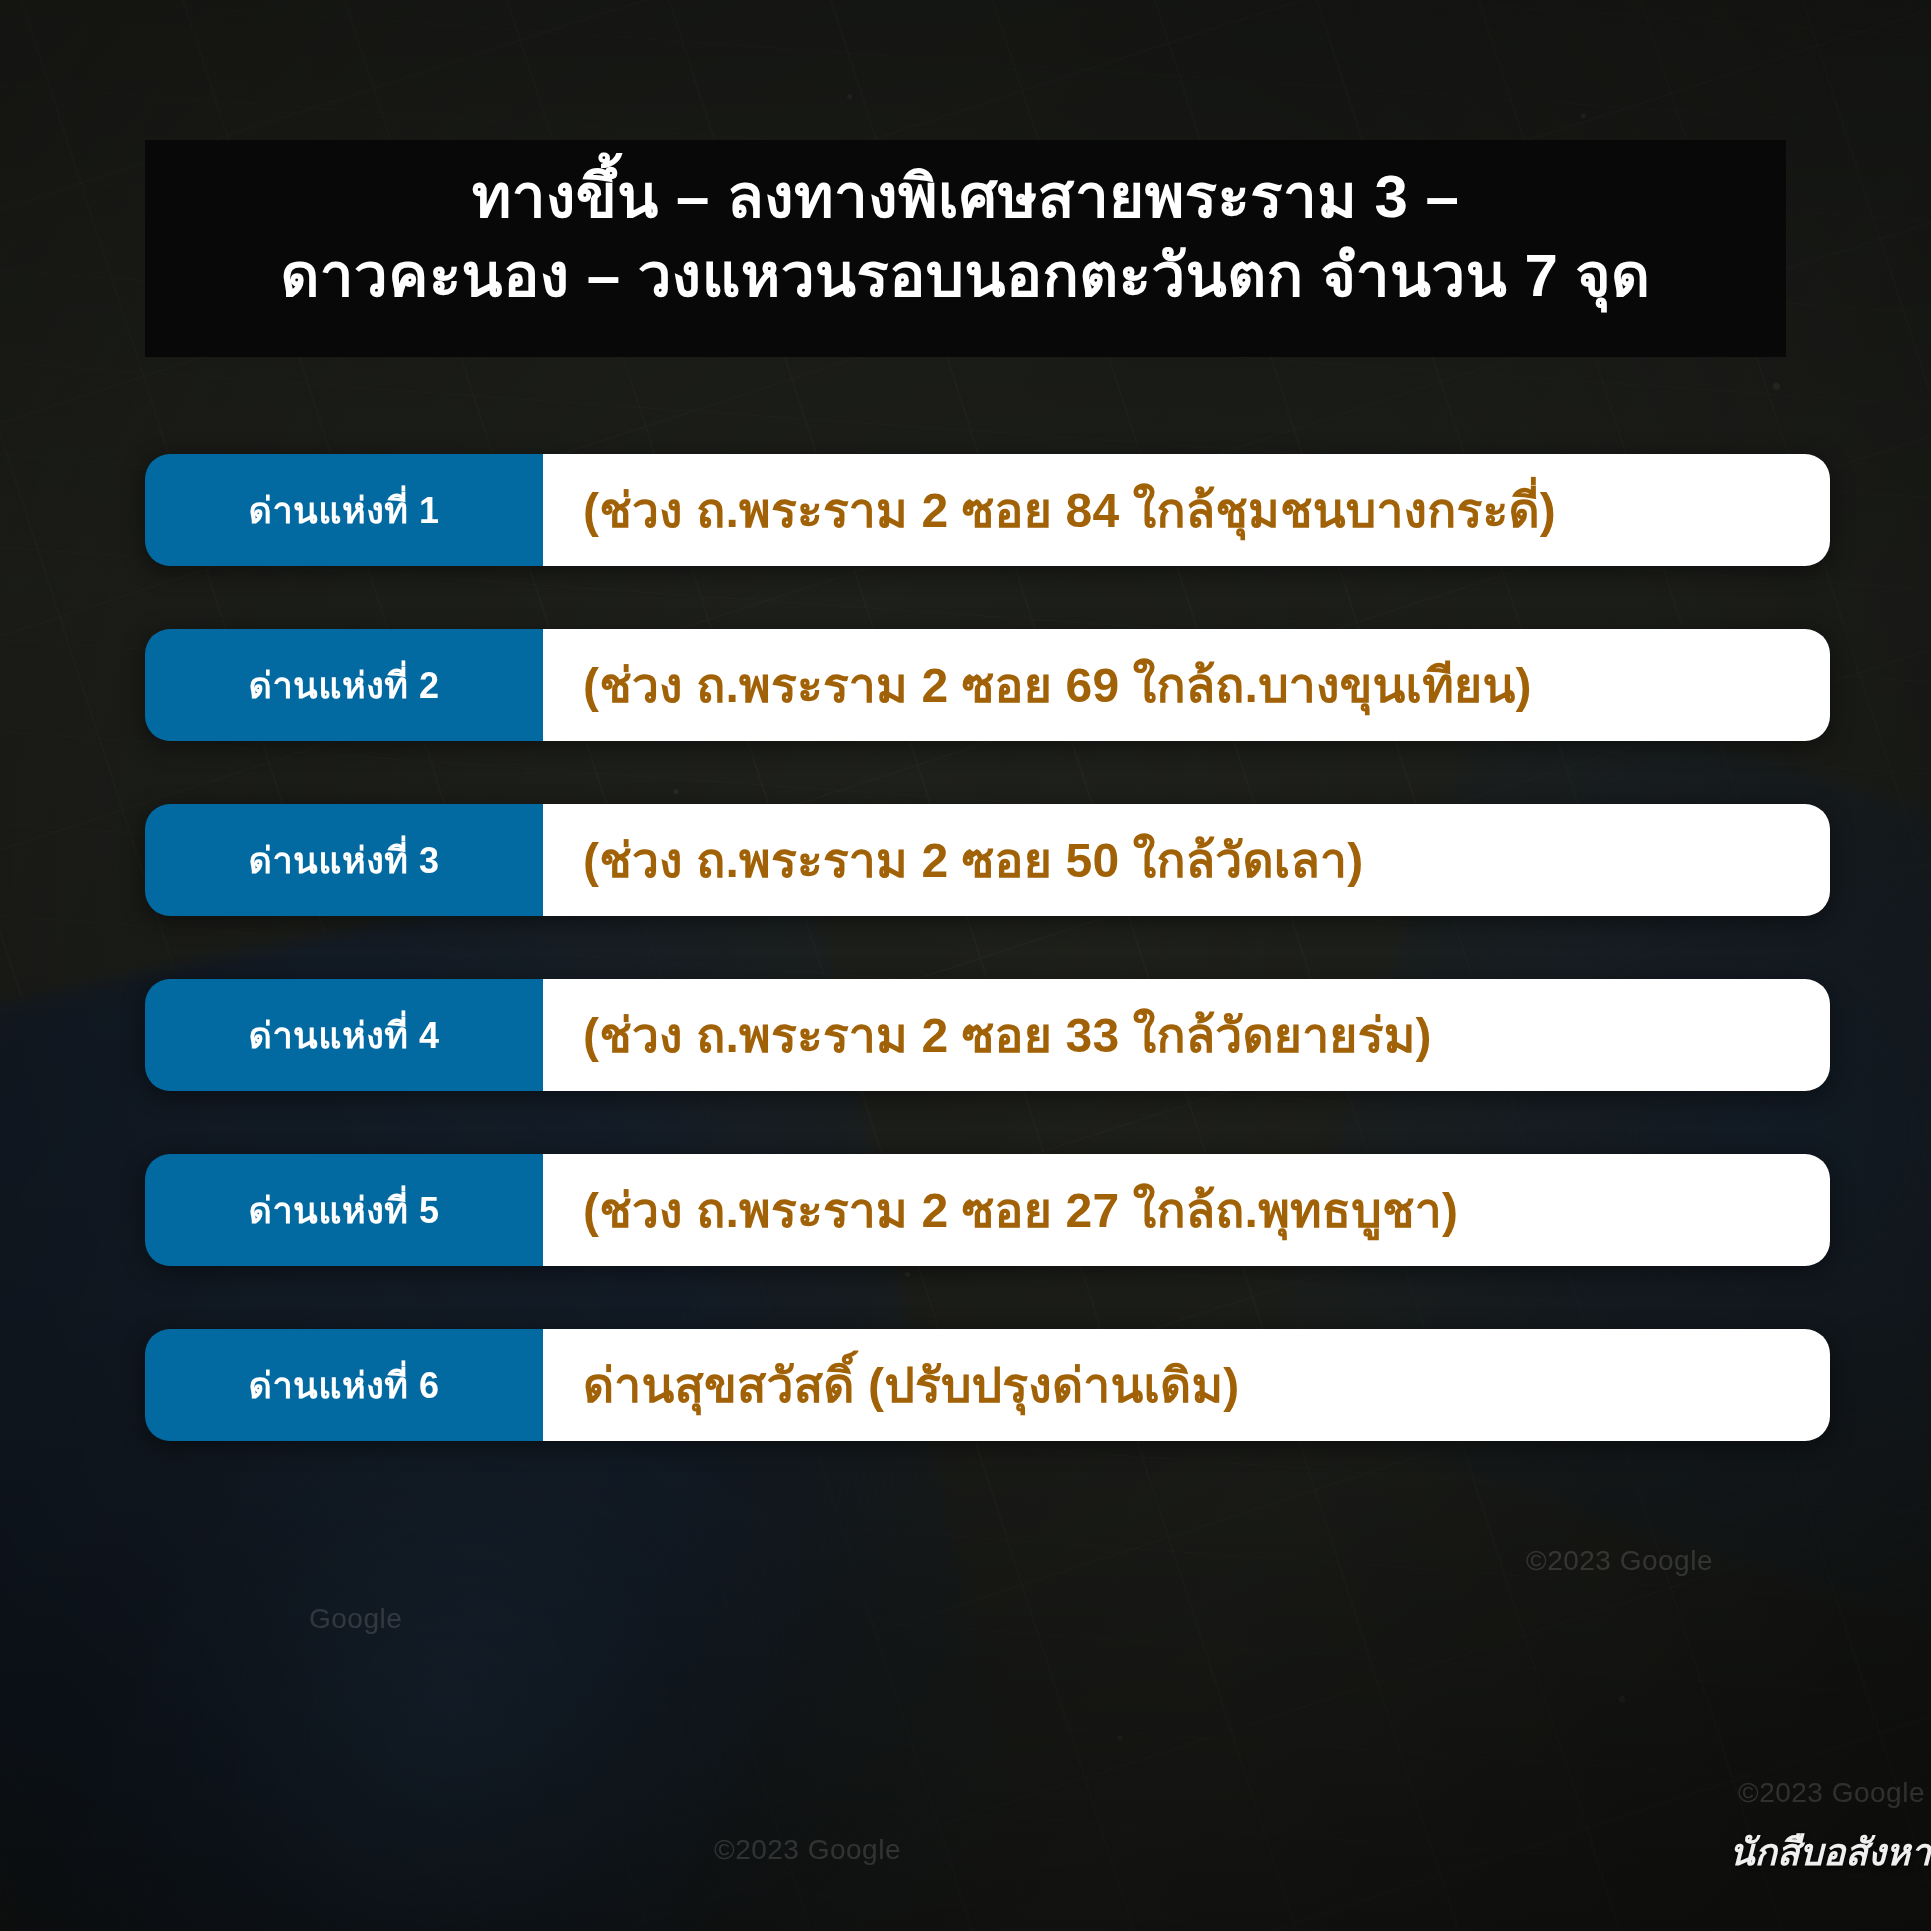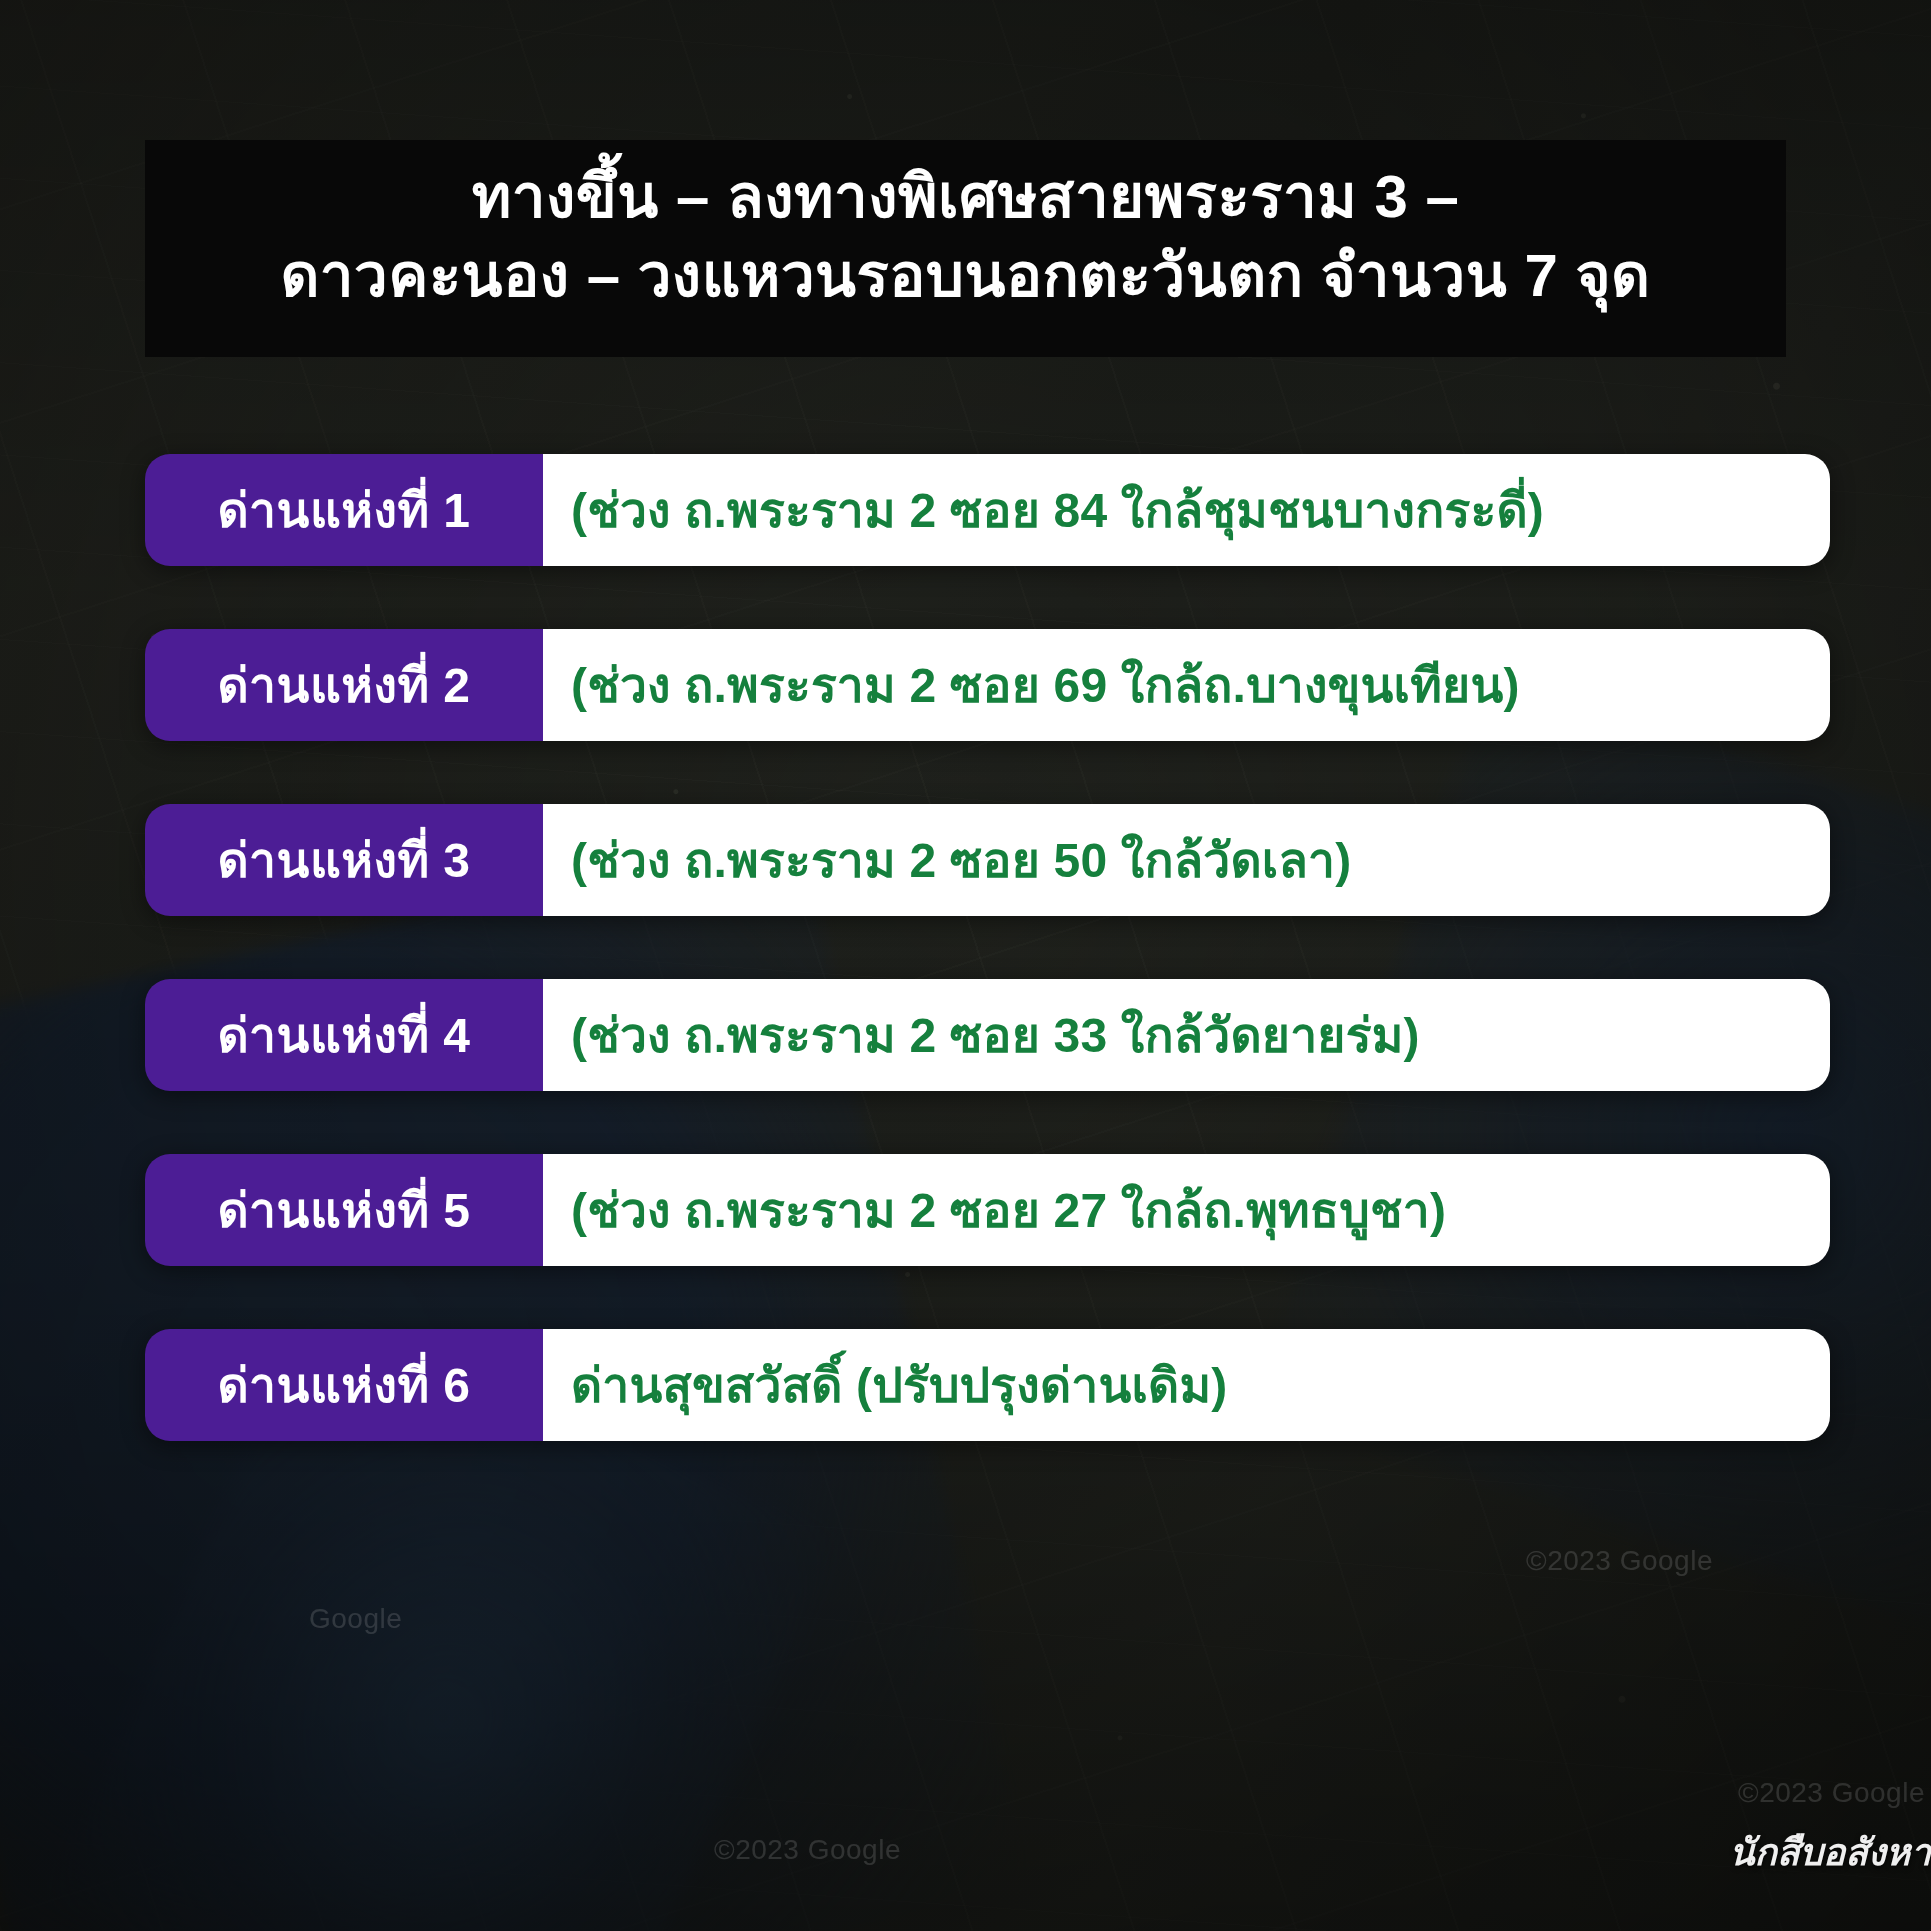--- a/index.html
+++ b/index.html
@@ -147,40 +147,40 @@
   .row {
     display: flex;
     align-items: stretch;
     height: 112px;
     margin-bottom: 63px;
     filter: drop-shadow(0 5.8px 11.6px rgba(0,0,0,0.45));
   }
 
   .row-badge {
     flex: 0 0 398px;
-    background: #4c1d95;
+    background: #0369a1;
     border-radius: 25px 0 0 25px;
     display: flex;
     align-items: center;
     justify-content: center;
     color: #ffffff;
-    font-size: 48px;
+    font-size: 36px;
     font-weight: bold;
     letter-spacing: 0.5px;
     text-align: right;
   }
 
   .row-text {
     flex: 1 1 auto;
     background: #ffffff;
     border-radius: 0 25px 25px 0;
     display: flex;
     align-items: center;
-    padding: 0 28px;
-    color: #15803d;
+    padding: 0 40px;
+    color: #a16207;
     font-size: 48px;
     font-weight: bold;
     letter-spacing: 0.2px;
     white-space: nowrap;
     overflow: hidden;
   }
 
   .footer {
     position: absolute;
     left: 0;

